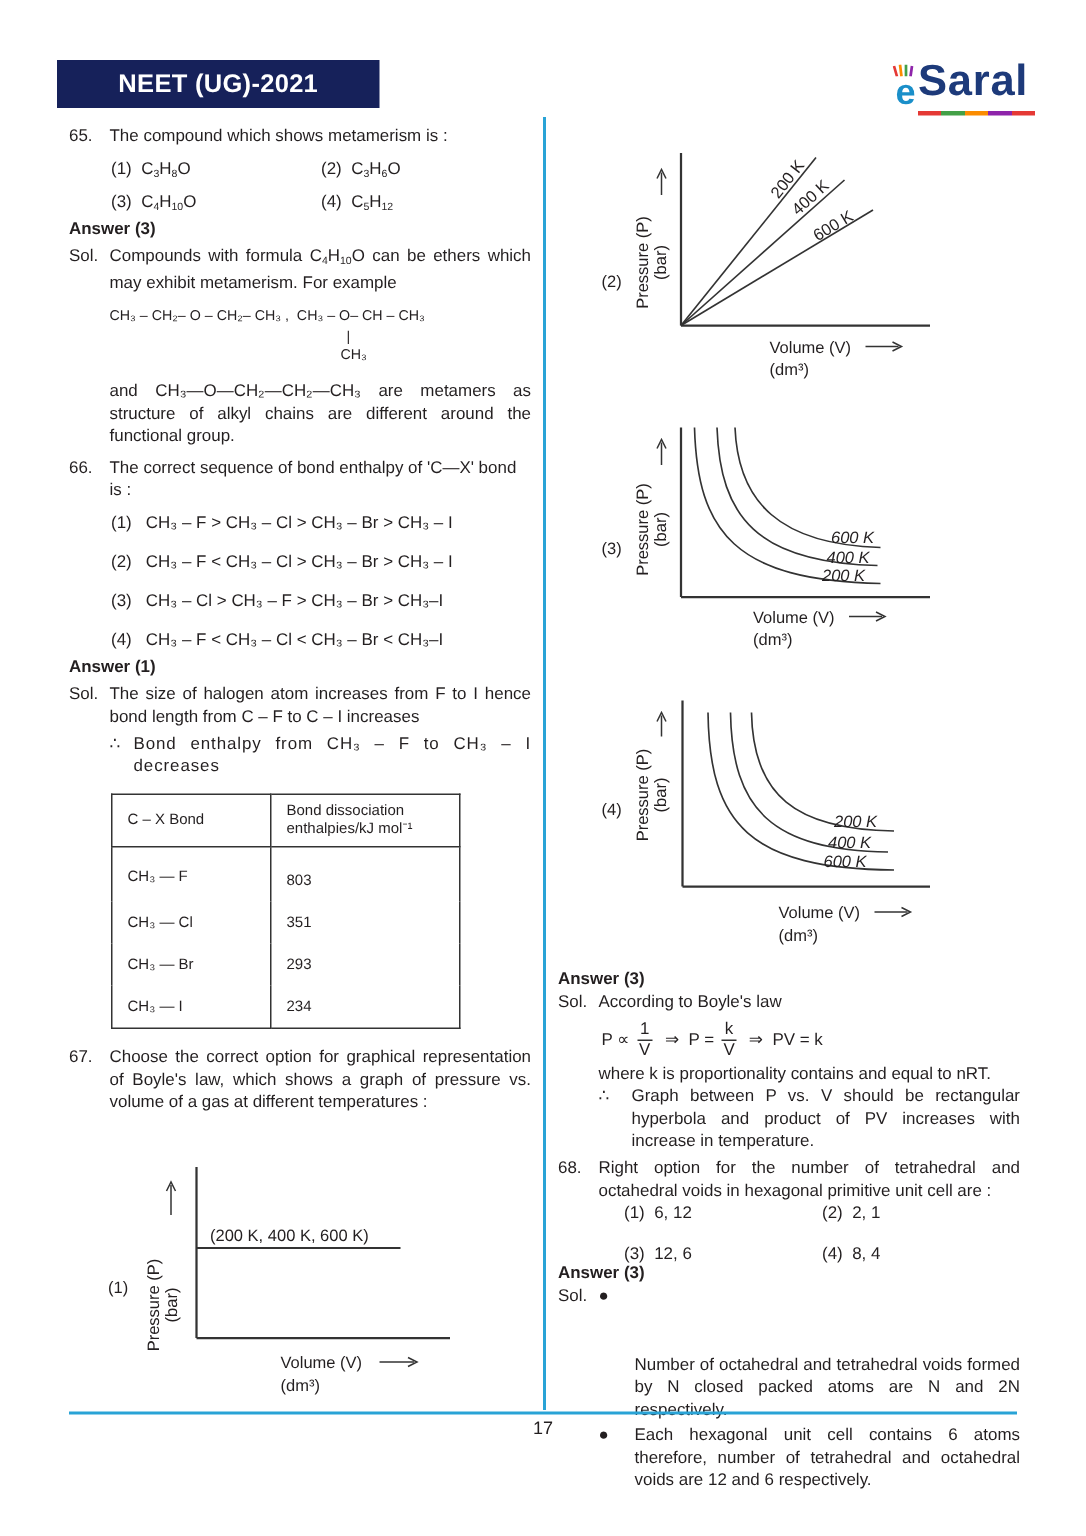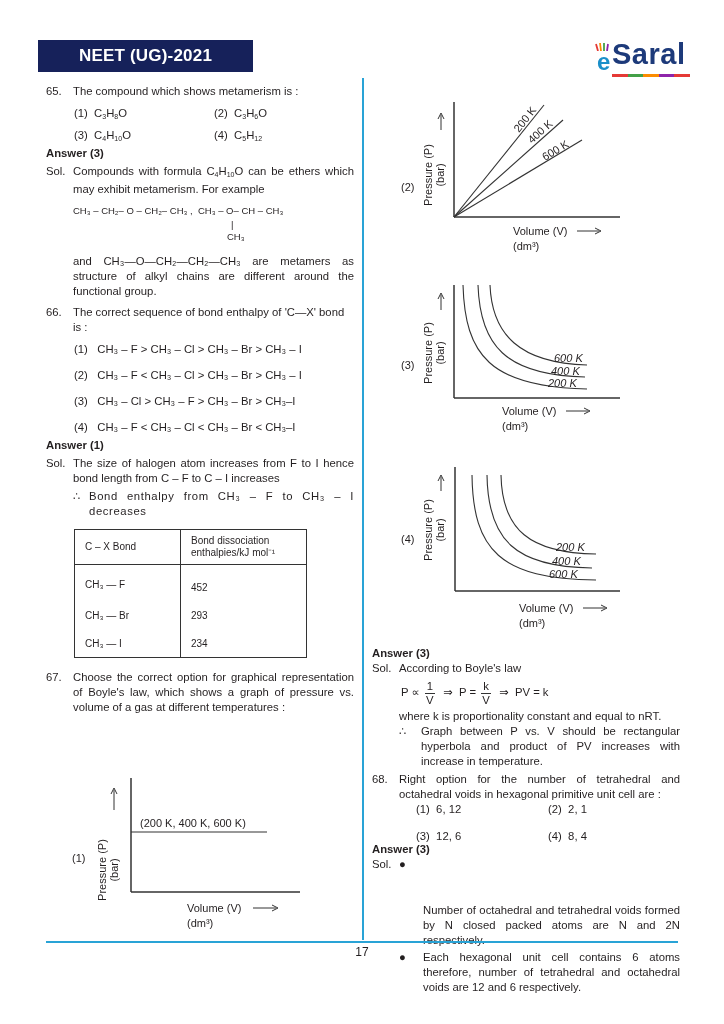--- a/index.html
+++ b/index.html
@@ -107,21 +107,25 @@
     </div>
   </div>
   <table class="tbl">
     <tbody>
         <tr class="h">
       <td style="width:85px;margin-left:40px;">C – X Bond</td>
       <td style="width:105px;">Bond dissociation enthalpies/kJ mol⁻¹</td>
     </tr>
     <tr>
           <td style="padding-top:4px;">CH₃ — F</td>
-          <td style="padding-top:10px;">452</td>
+          <td style="padding-top:10px;">803</td>
+        </tr>
+    <tr>
+          <td>CH₃ — Cl</td>
+          <td>351</td>
         </tr>
     <tr>
           <td>CH₃ — Br</td>
           <td>293</td>
         </tr>
     <tr class="last">
           <td>CH₃ — I</td>
           <td>234</td>
         </tr>
   </tbody>
@@ -239,21 +243,21 @@
           </span>
         &nbsp;<span>⇒</span>&nbsp;
         <span>P =</span>
         <span class="frac">
             <span>k</span>
             <span>V</span>
           </span>
         &nbsp;<span>⇒</span>&nbsp;
         <span>PV = k</span>
       </div>
-      <div>where k is proportionality constant and equal to nRT.</div>
+      <div>where k is proportionality contains and equal to nRT.</div>
       <div style="display:flex;">
         <span class="therefore" style="width:22px;">∴</span>
         <span style="flex:1;text-align:justify;">Graph between P vs. V should be rectangular hyperbola and product of PV increases with increase in temperature.</span>
       </div>
     </div>
   </div>
 
   <div class="q" style="margin-top:3px;margin-bottom:1px;">
     <span class="qn">68.</span>
     <span class="qt" style="text-align:justify;">Right option for the number of tetrahedral and octahedral voids in hexagonal primitive unit cell are :</span>

